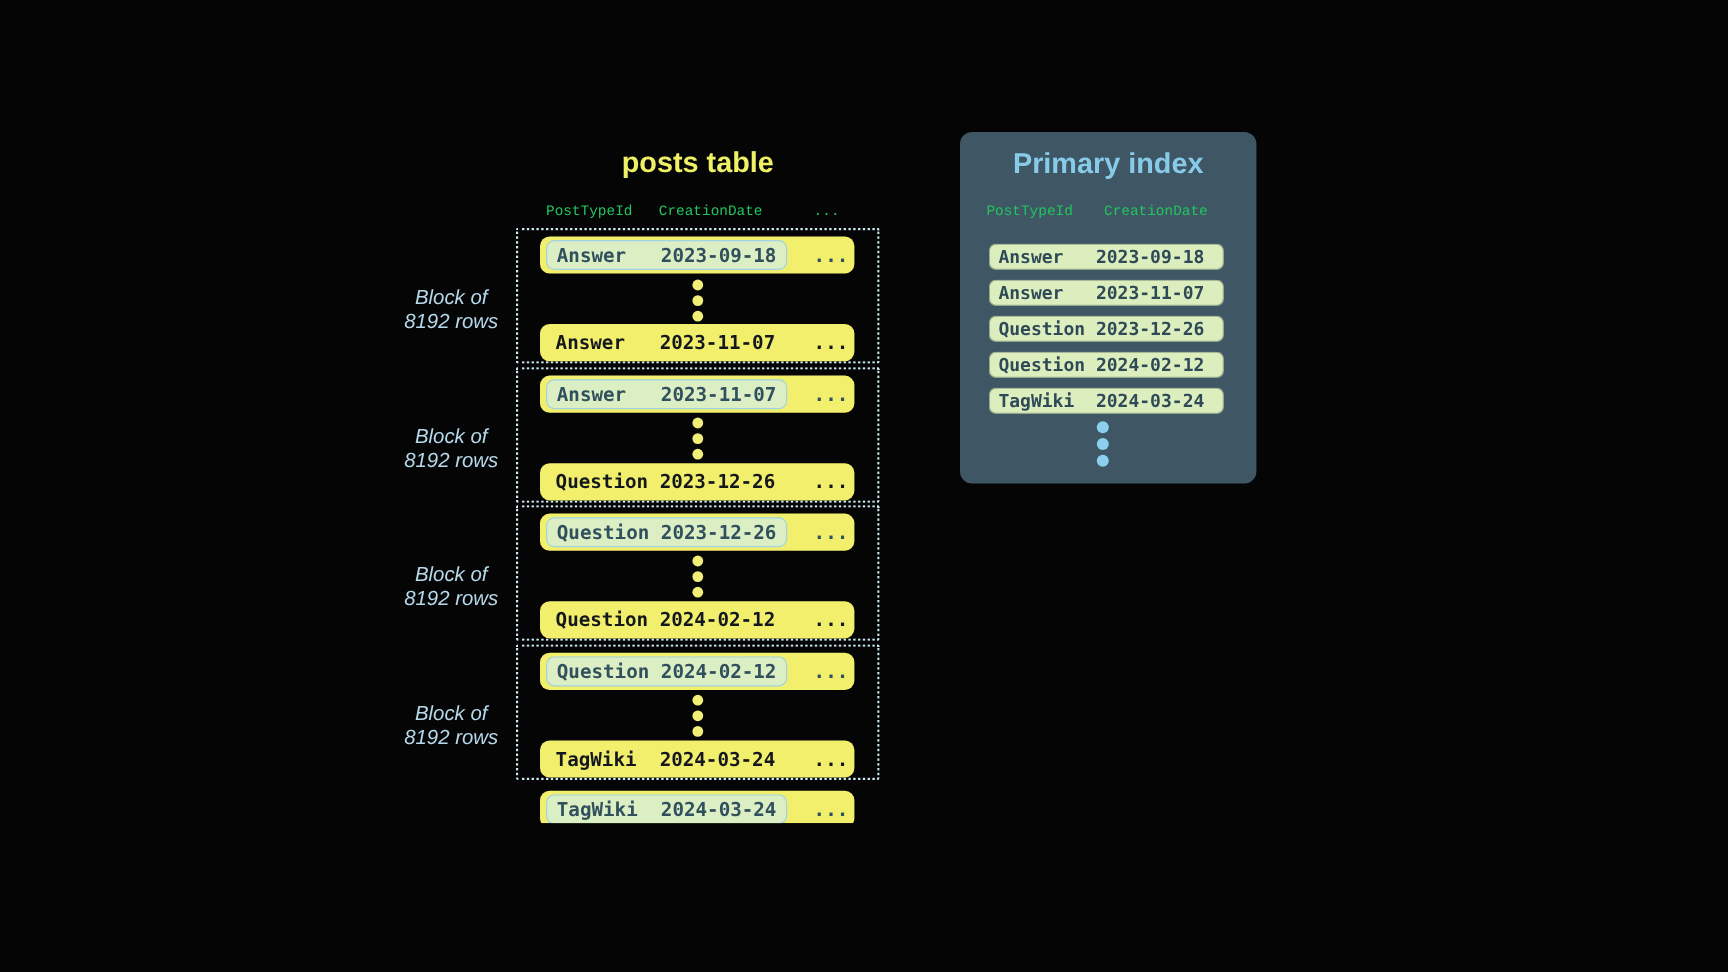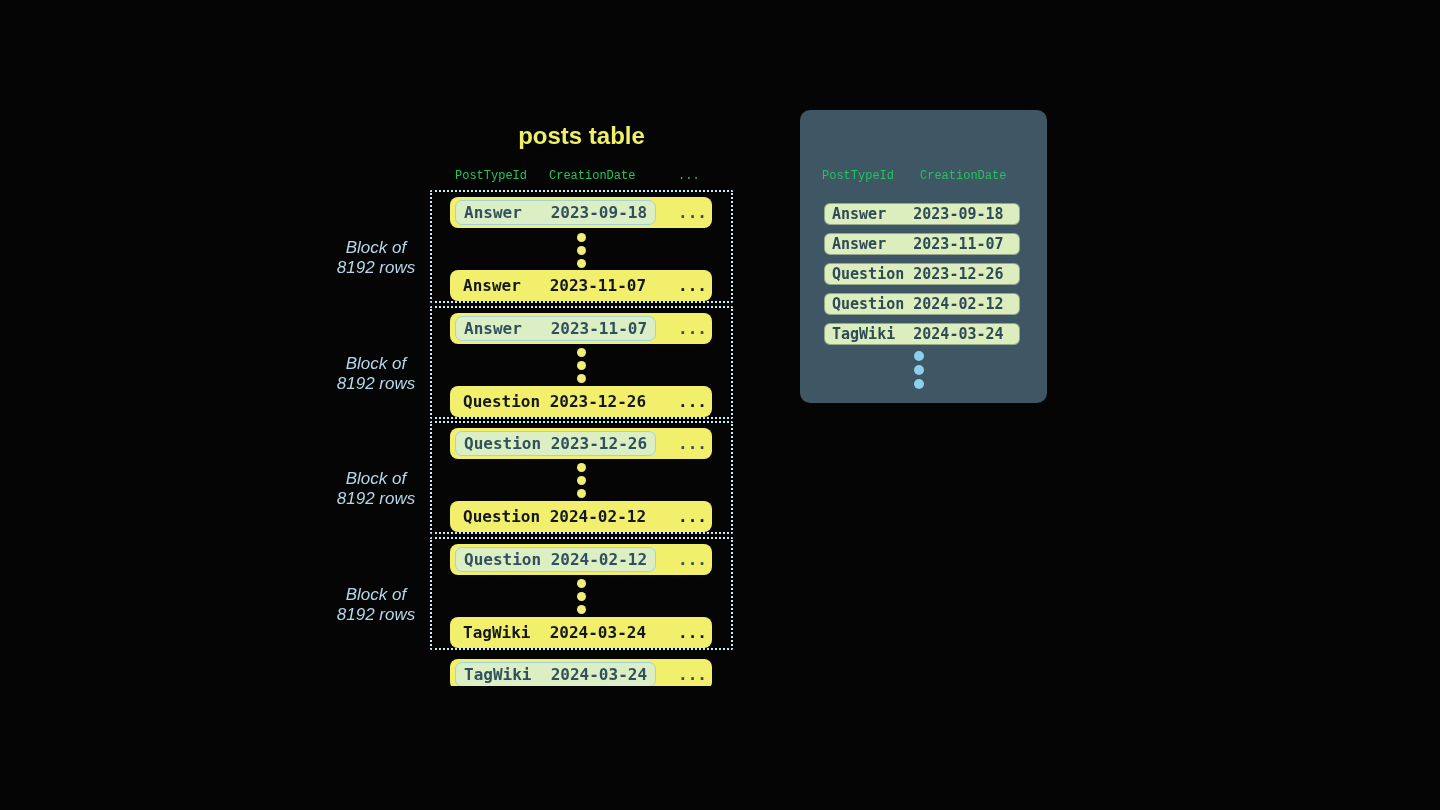--- a/index.html
+++ b/index.html
@@ -166,20 +166,21 @@
       <i></i>
     </div>
 
   <div class="abs dotcol bdots" style="left:371px;top:688px">
       <i></i>
       <i></i>
       <i></i>
     </div>
 
   <div class="abs panel"></div>
+  <div class="abs panel-title">Primary index</div>
 
   <span class="abs tbl-header" style="left:822px;top:168px">PostTypeId</span>
   <span class="abs tbl-header" style="left:920px;top:168px">CreationDate</span>
 
   <div class="abs idx-row" style="top:203px">Answer   2023-09-18</div>
   <div class="abs idx-row" style="top:233px">Answer   2023-11-07</div>
   <div class="abs idx-row" style="top:263px">Question 2023-12-26</div>
   <div class="abs idx-row" style="top:293px">Question 2024-02-12</div>
   <div class="abs idx-row" style="top:323px">TagWiki  2024-03-24</div>
 

